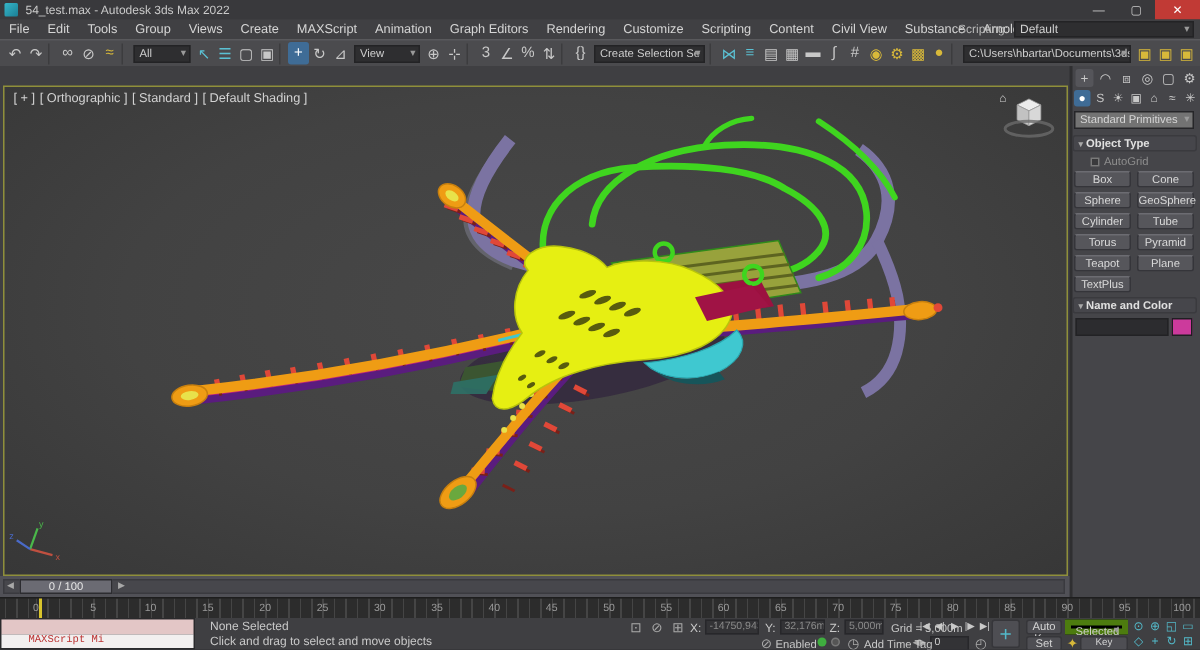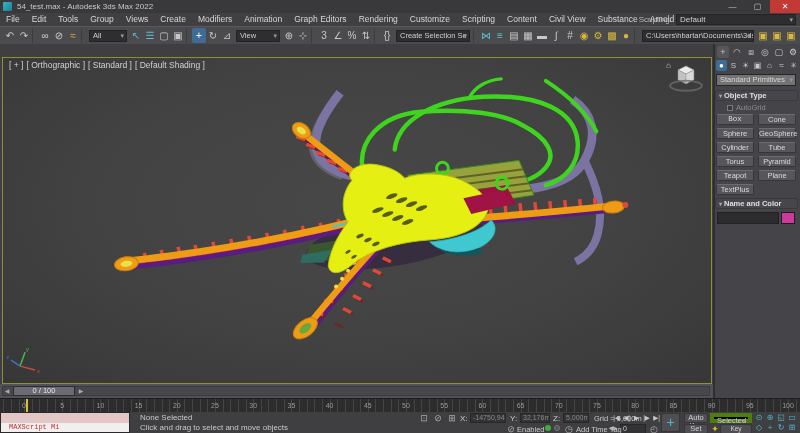--- a/index.html
+++ b/index.html
@@ -100,21 +100,21 @@
     background-position:24px 0; }
   .tick-label { position:absolute; top:3px; width:14px; margin-left:-7px; text-align:center;
     font-size:7px; color:#9a9a9a; }
   .playhead { position:absolute; left:26px; top:0; width:2px; height:14px; background:#d8c42c; }
 
   
   .statusbar { position:absolute; left:0; top:412px; width:800px; height:21px; background:#3f3f42; }
   .listener { position:absolute; left:0; top:0; width:130px; height:21px; border:1px solid #2a2a2c; }
   .listener .rose { height:10px; background:#e3c6c6; }
   .listener .white { height:9px; background:#f2efef; font-size:7px; color:#b33;
-    line-height:9px; padding-left:8px; font-family:"Liberation Mono", monospace; }
+    line-height:9px; padding-left:18px; font-family:"Liberation Mono", monospace; }
   .st { position:absolute; font-size:8px; color:#c9c9c9; white-space:nowrap; }
   .sicon { position:absolute; font-size:9px; color:#a9a9a9; width:12px; text-align:center; }
   .sfield { position:absolute; height:10px; background:#333336; border:1px solid #27272a;
     font-size:7px; color:#8a8a8a; line-height:8px; padding:0 2px; overflow:hidden; white-space:nowrap; }
   .sbtn { position:absolute; height:10px; background:#4e4e53; border:1px solid #36363a;
     border-radius:2px; font-size:7.5px; color:#d4d4d4; text-align:center; line-height:8px; }
   .ssel { position:absolute; height:10px; background:#000000; border:4px solid #4d7c0f;
     font-size:7.5px; color:#d0d0d0; line-height:8px; padding:0 10px 0 3px; }
   .pbtn { position:absolute; width:9px; height:10px; font-size:6.5px; color:#c9c9c9;
     text-align:center; line-height:10px; }
@@ -141,21 +141,21 @@
   </div>
 
   <div class="menubar">
     <div id="menus" style="display:flex;">
         <span class="menu-item">File</span>
         <span class="menu-item">Edit</span>
         <span class="menu-item">Tools</span>
         <span class="menu-item">Group</span>
         <span class="menu-item">Views</span>
         <span class="menu-item">Create</span>
-        <span class="menu-item">Modifiers</span>
+        <span class="menu-item">MAXScript</span>
         <span class="menu-item">Animation</span>
         <span class="menu-item">Graph Editors</span>
         <span class="menu-item">Rendering</span>
         <span class="menu-item">Customize</span>
         <span class="menu-item">Scripting</span>
         <span class="menu-item">Content</span>
         <span class="menu-item">Civil View</span>
         <span class="menu-item">Substance</span>
         <span class="menu-item">Arnold</span>
         <span class="menu-item">Help</span>
@@ -359,21 +359,21 @@
         <span class="cp-cat">≈</span>
         <span class="cp-cat">✳</span>
       </div>
     <div class="cp-dd caret">Standard Primitives</div>
     <div class="rollout" style="top:46px;"><span class="tri">▾</span><span>Object Type</span></div>
     <div class="autogrid">
         <span class="chk"></span>
         <span>AutoGrid</span>
       </div>
     <div class="obj-grid" id="objgrid">
-        <span class="obtn" style="left: 0px; top: 0px; font-family: Liberation Mono, monospace;">Box</span>
+        <span class="obtn" style="left: 0px; top: 0px;">Box</span>
         <span class="obtn" style="left: 42px; top: 0px;">Cone</span>
         <span class="obtn" style="left: 0px; top: 14px;">Sphere</span>
         <span class="obtn" style="left: 42px; top: 14px;">GeoSphere</span>
         <span class="obtn" style="left: 0px; top: 28px;">Cylinder</span>
         <span class="obtn" style="left: 42px; top: 28px;">Tube</span>
         <span class="obtn" style="left: 0px; top: 42px;">Torus</span>
         <span class="obtn" style="left: 42px; top: 42px;">Pyramid</span>
         <span class="obtn" style="left: 0px; top: 56px;">Teapot</span>
         <span class="obtn" style="left: 42px; top: 56px;">Plane</span>
         <span class="obtn" style="left: 0px; top: 70px;">TextPlus</span>

